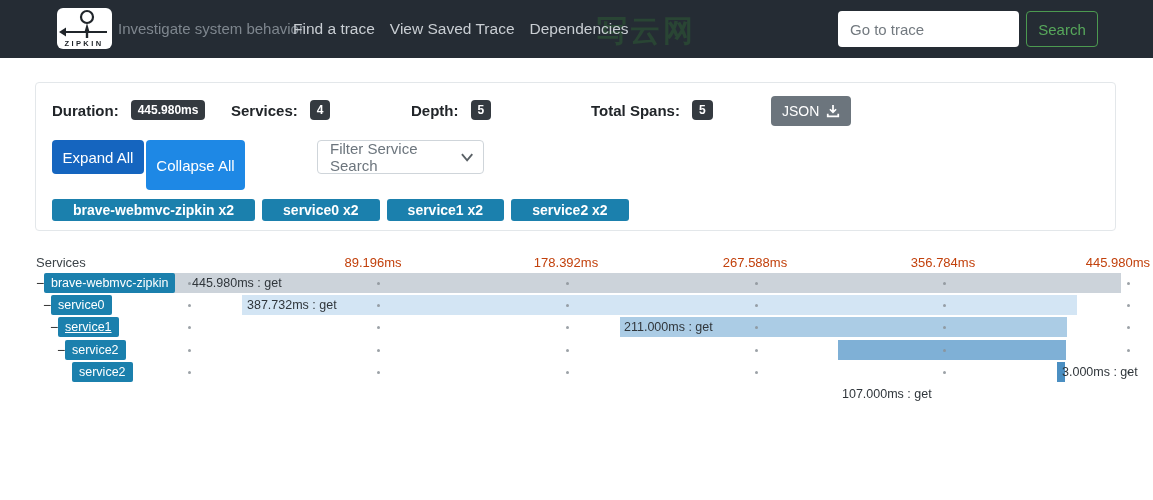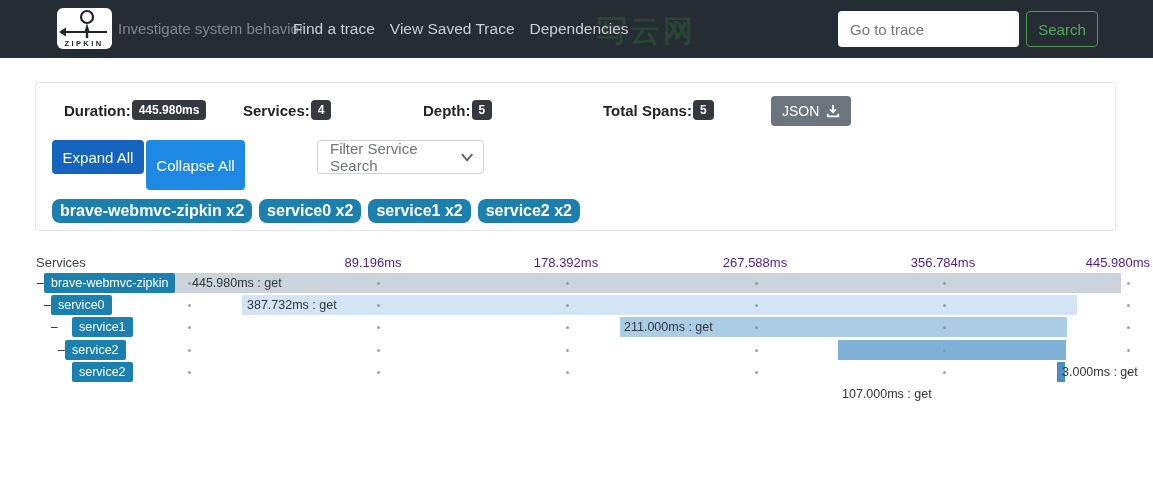--- a/index.html
+++ b/index.html
@@ -21,46 +21,46 @@
                 font-family:"Liberation Sans", sans-serif; }
   #goto-input::placeholder { color:#72797f; opacity:1; }
   #search-btn { position:absolute; left:1026px; top:11px; width:72px; height:36px;
                 background:transparent; border:1px solid #4c9a50; color:#57a85b;
                 border-radius:4px; font-size:15px; cursor:pointer;
                 font-family:"Liberation Sans", sans-serif; }
 
   
   #card { position:absolute; left:35px; top:82px; width:1081px; height:149px;
           background:#fff; border:1px solid #e3e7ea; border-radius:4px; }
-  .stat { position:absolute; top:17px; display:flex; align-items:center; gap:1px;
-          font-size:15px; font-weight:bold; color:#212529;margin-left:12px; }
+  .stat { position:absolute; top:17px; display:flex; align-items:center; gap:12px;
+          font-size:15px; font-weight:bold; color:#212529; }
   .stat-badge { background:#343a40; color:#fff; font-size:12px; font-weight:bold;
                 padding:3px 7px; border-radius:4px; }
   #json-btn { position:absolute; left:735px; top:13px; height:30px; padding:0 11px;
               background:#6c757d; color:#fff; border:none; border-radius:4px;
               font-size:14px; display:flex; align-items:center; gap:7px; cursor:pointer;
               font-family:"Liberation Sans", sans-serif; }
   #expand-btn { position:absolute; left:16px; top:57px; width:92px; height:34px;
                 background:#1565bf; color:#fff; border:none; border-radius:4px;
                 font-size:15px; cursor:pointer; font-family:"Liberation Sans", sans-serif; }
   #collapse-btn { position:absolute; left:110px; top:57px; width:99px; height:50px;
                   background:#1e88e5; color:#fff; border:none; border-radius:4px;
                   font-size:15px; cursor:pointer; font-family:"Liberation Sans", sans-serif; }
   #filter-select { position:absolute; left:281px; top:57px; width:167px; height:34px;
                    background:#fff; border:1px solid #cfd5da; border-radius:4px;
                    display:flex; align-items:center; justify-content:space-between;
                    padding:0 10px 0 12px; color:#6c757d; font-size:15px; cursor:pointer; }
   #pills { position:absolute; left:16px; top:116px; display:flex; gap:7px; }
-  .pill { background:#1b80ad; color:#fff; font-size:16px; font-weight:bold;
-          padding:3px 8px; border-radius:8px; white-space:nowrap; cursor:pointer; }
+  .pill { background:#1b80ad; color:#fff; font-size:14px; font-weight:bold;
+          padding:3px 21px; border-radius:3px; white-space:nowrap; cursor:pointer; }
 
   
   #tl-header { position:absolute; left:0; top:255px; width:1153px; height:17px; }
   #services-label { position:absolute; left:36px; top:0; font-size:13px; color:#3c4348; }
-  .tick { position:absolute; top:0; font-size:13px; color:#4c1d95; white-space:nowrap; }
+  .tick { position:absolute; top:0; font-size:13px; color:#c2410c; white-space:nowrap; }
   #rows { position:absolute; left:0; top:272px; width:1153px; height:115px; }
   .span-row { position:absolute; left:0; width:1153px; height:20px; }
   .toggle { position:absolute; top:2px; font-size:14px; line-height:16px; color:#333; cursor:pointer; }
   .svc-box { position:absolute; top:0; height:20px; line-height:20px; padding:0 7px;
              background:#1b80ad; color:#fff; font-size:12.5px; border-radius:2px;
              white-space:nowrap; cursor:pointer; }
   .bar { position:absolute; top:0; height:20px; cursor:pointer; }
   .bar-label { position:absolute; top:0; line-height:20px; font-size:12.5px;
                color:#30363b; white-space:nowrap; }
   .dot { position:absolute; top:9px; width:3px; height:3px; border-radius:50%;
@@ -171,21 +171,21 @@
     </div>
   <div class="span-row" style="top:45px">
       <div class="bar" style="left: 620px; width: 447px; background: rgb(171, 204, 229);"></div>
       <div class="dot" style="left: 188px;"></div>
       <div class="dot" style="left: 377px;"></div>
       <div class="dot" style="left: 566px;"></div>
       <div class="dot" style="left: 755px;"></div>
       <div class="dot" style="left: 943px;"></div>
       <div class="dot" style="left: 1127px;"></div>
       <div class="toggle" style="left: 50px;">−</div>
-      <div class="svc-box" style="left: 72px;">service1</div>
+      <div class="svc-box" style="left: 58px; text-decoration: underline;">service1</div>
       <div class="bar-label" style="left: 624px;">211.000ms : get</div>
     </div>
   <div class="span-row" style="top:68px">
       <div class="bar" style="left: 838px; width: 228px; background: rgb(127, 176, 214);"></div>
       <div class="dot" style="left: 188px;"></div>
       <div class="dot" style="left: 377px;"></div>
       <div class="dot" style="left: 566px;"></div>
       <div class="dot" style="left: 755px;"></div>
       <div class="dot" style="left: 943px;"></div>
       <div class="dot" style="left: 1127px;"></div>

